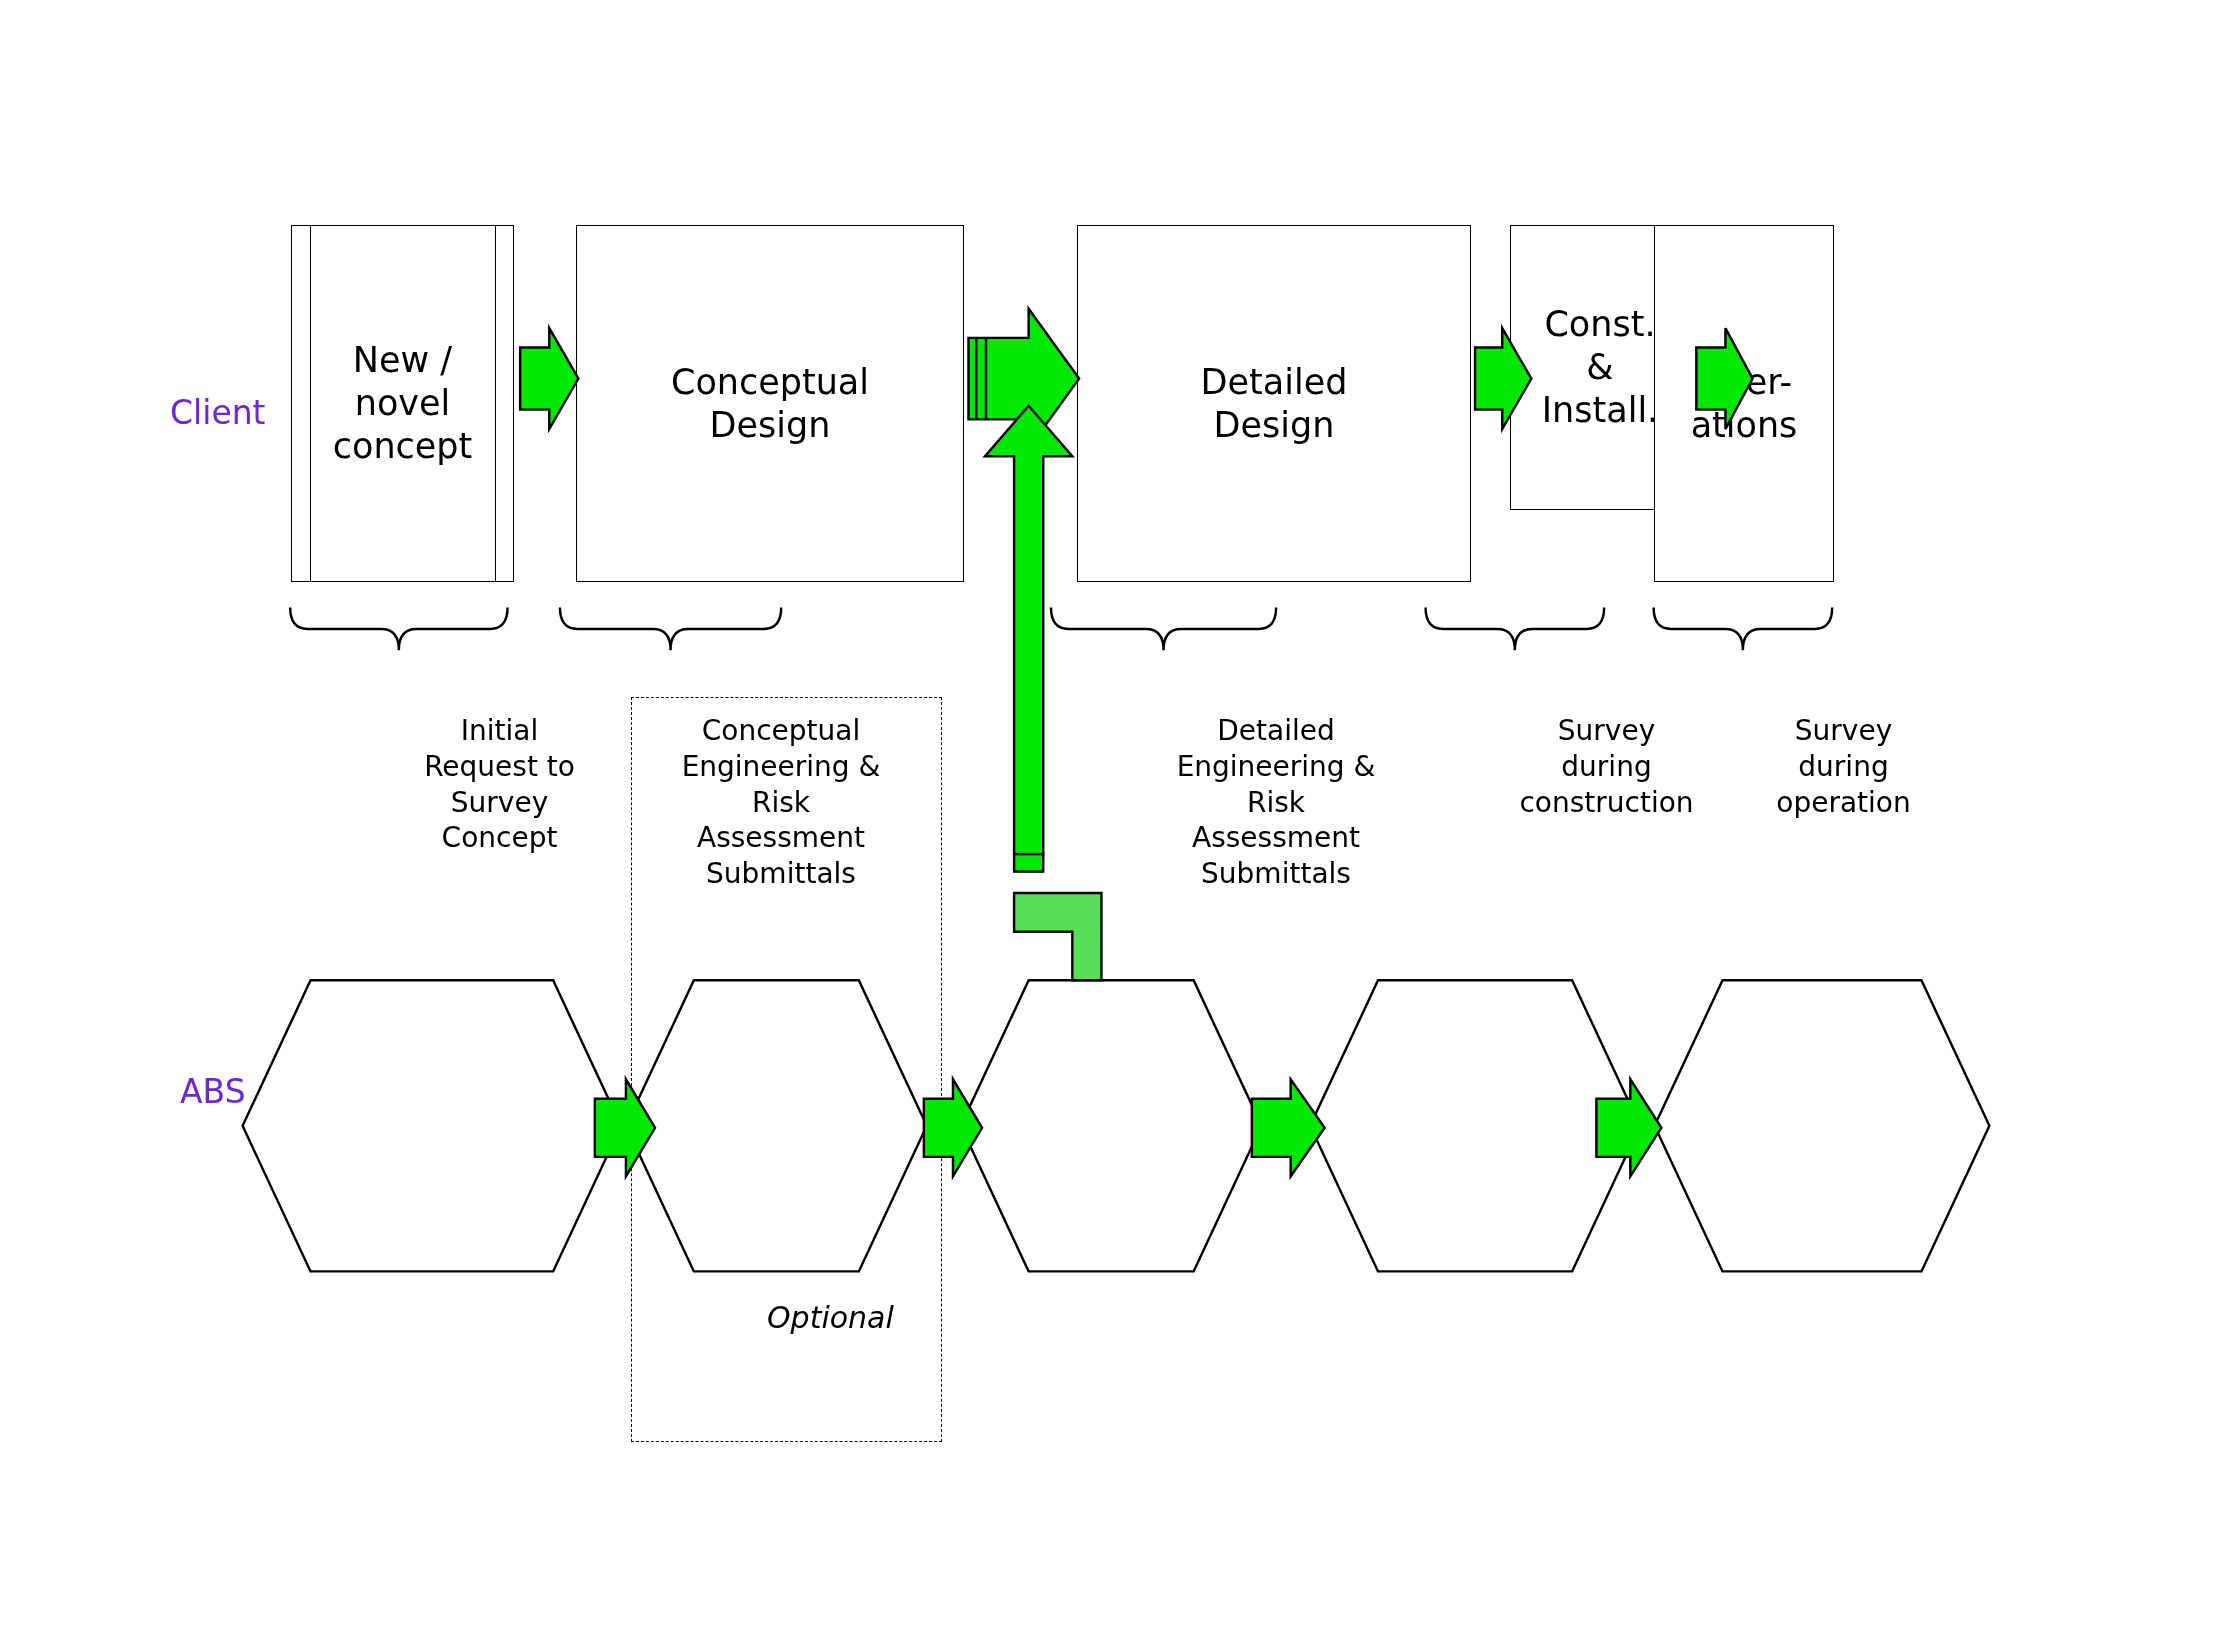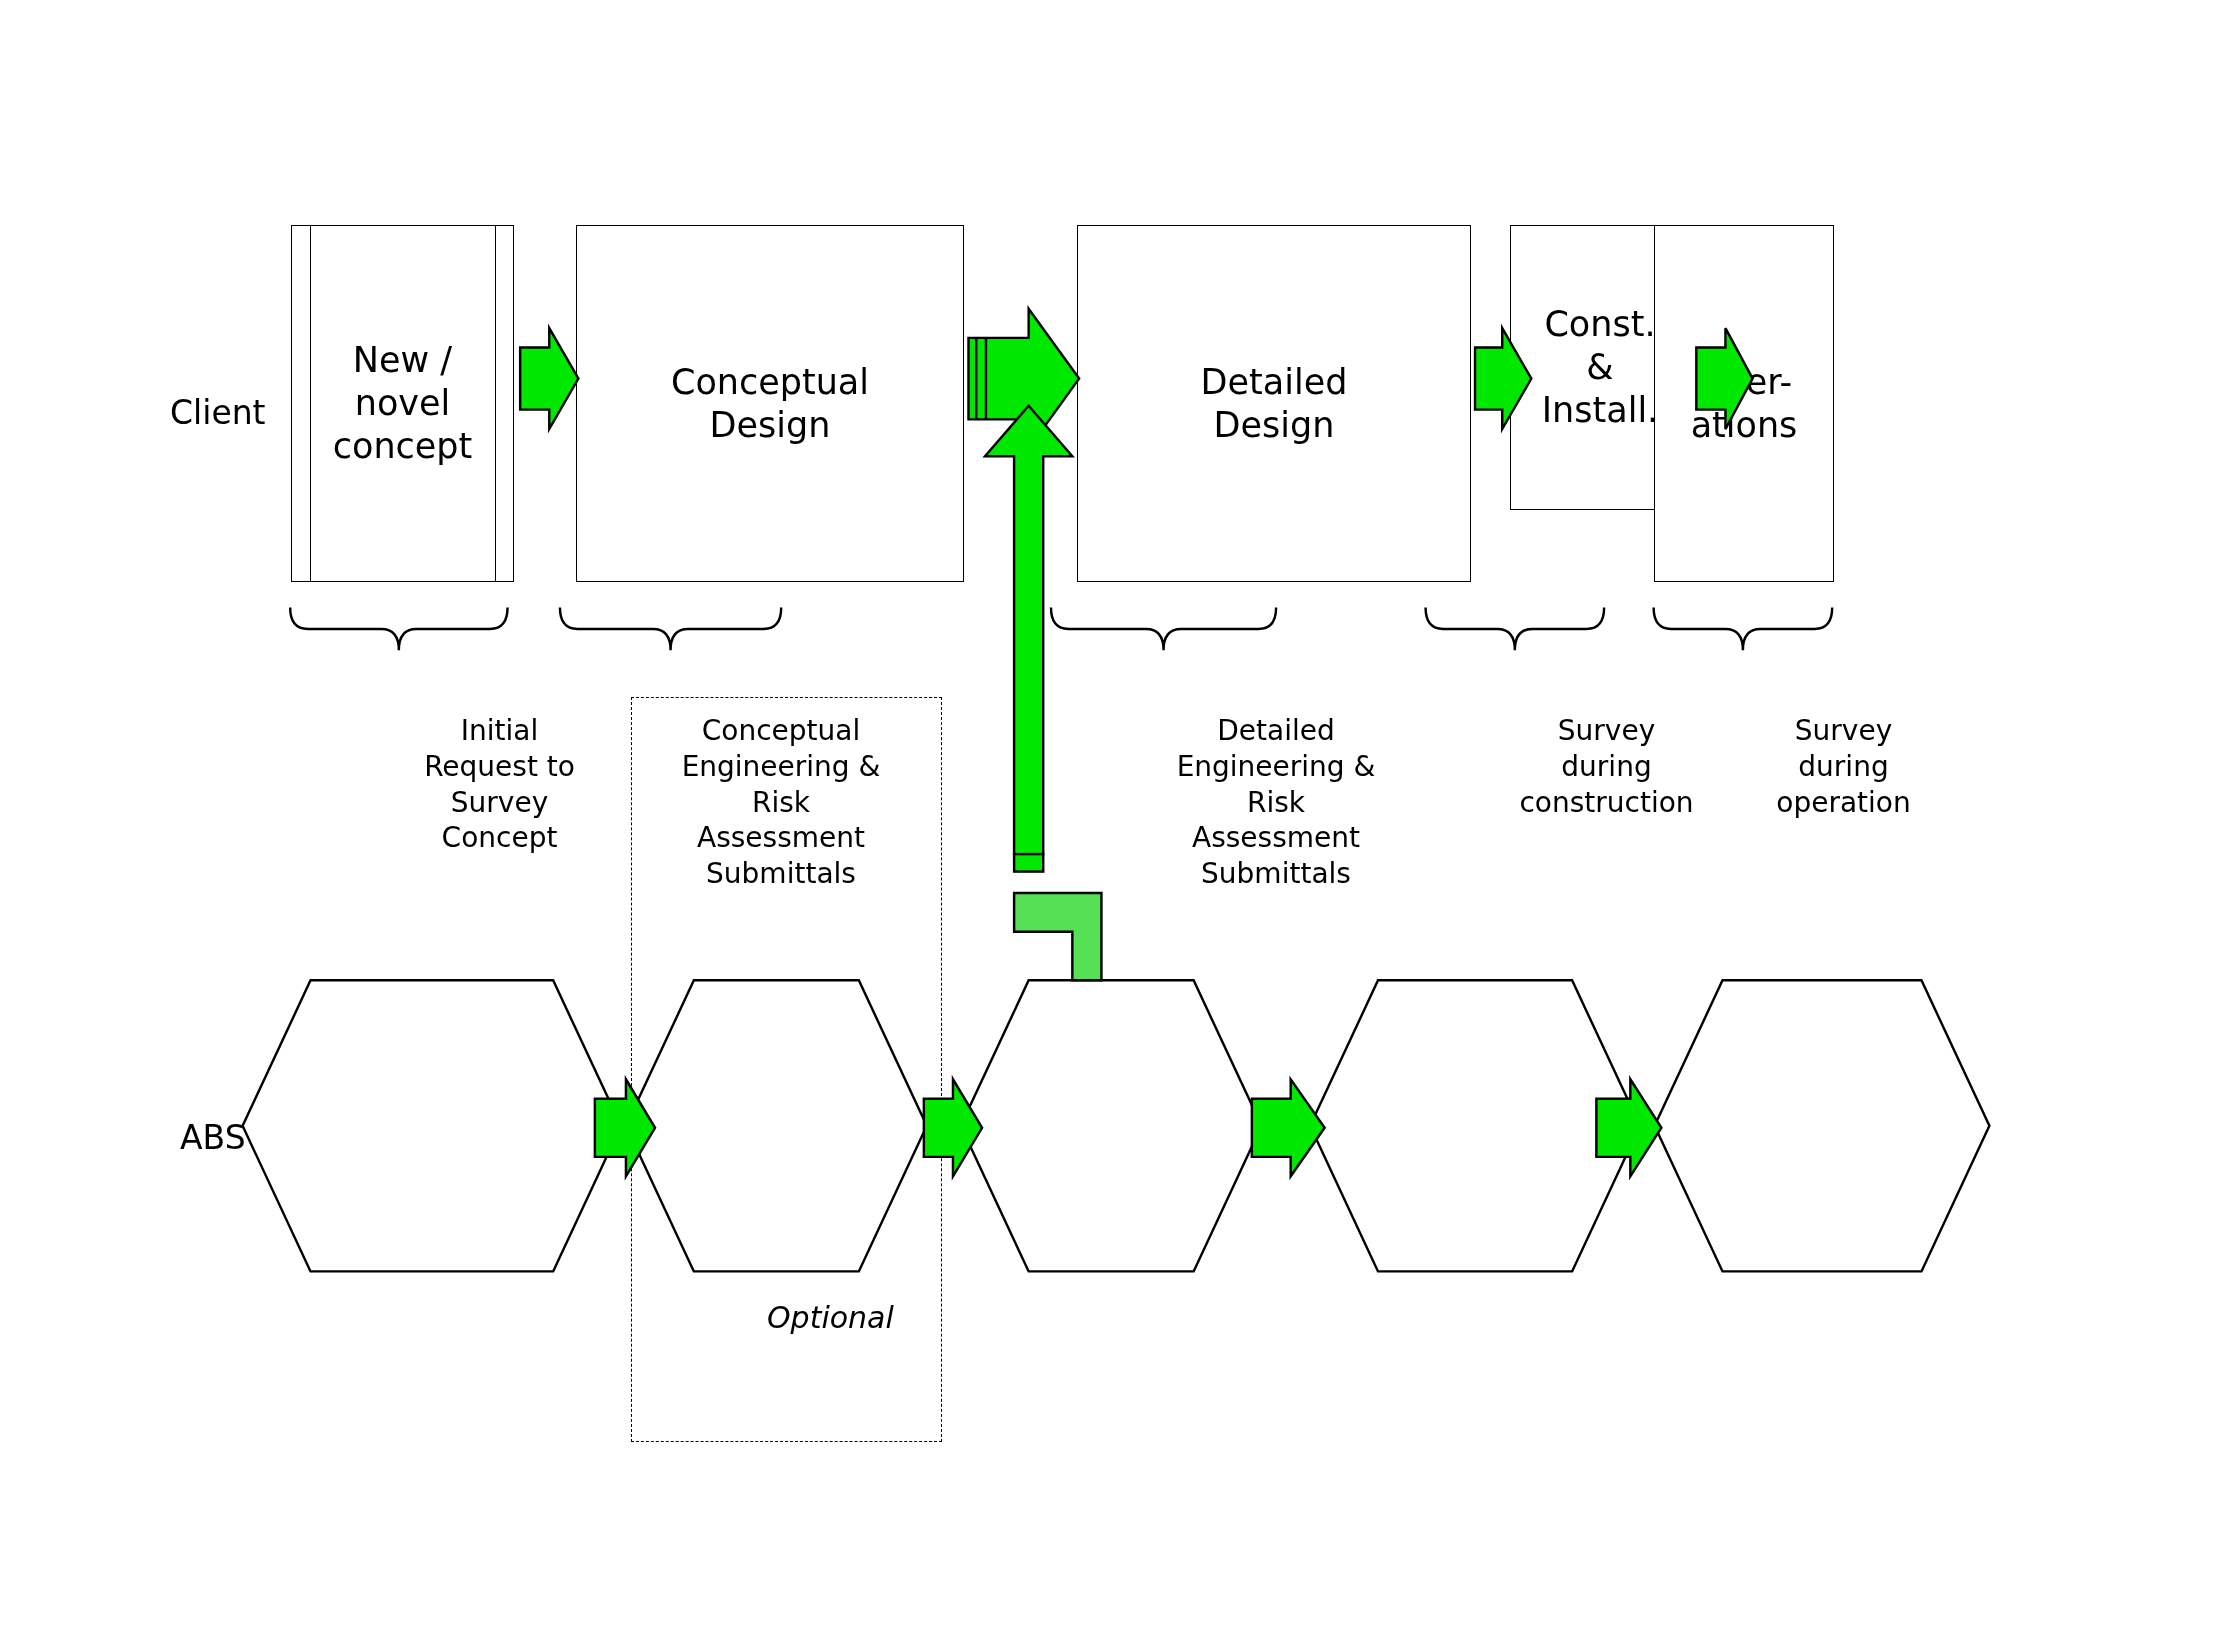--- a/index.html
+++ b/index.html
@@ -16,21 +16,21 @@
   }
   #stage {
     position: absolute;
     left: 0; top: 0;
     width: 2232px;
     height: 1650px;
   }
   .lane-label {
     position: absolute;
     font-size: 33px;
-    color: #000000;
+    color: #6d28d9;
     white-space: nowrap;
   }
   .proc-box {
     position: absolute;
     border: 1.9px solid #000;
     background: #fff;
     box-sizing: border-box;
     display: flex;
     align-items: center;
     justify-content: center;
@@ -81,21 +81,21 @@
     height: 1650px;
     pointer-events: none;
   }
 </style>
 </head>
 <body>
 
 <div id="stage">
 
   <div class="lane-label" style="left:170px; top:393px;">Client</div>
-  <div class="lane-label" style="left:180px; top:1118px;">ABS</div>
+  <div class="lane-label" style="left:180px; top:1072px;">ABS</div>
 
   <div class="proc-box" style="left:291px; top:225px; width:223px; height:357px;">
     <span style="white-space:pre-line;">New /
 novel
 concept</span>
     <span class="inner-line" style="left:17.5px;"></span>
     <span class="inner-line" style="right:17.5px;"></span>
   </div>
 
   <div class="proc-box" style="left:576px; top:225px; width:388px; height:357px;">

